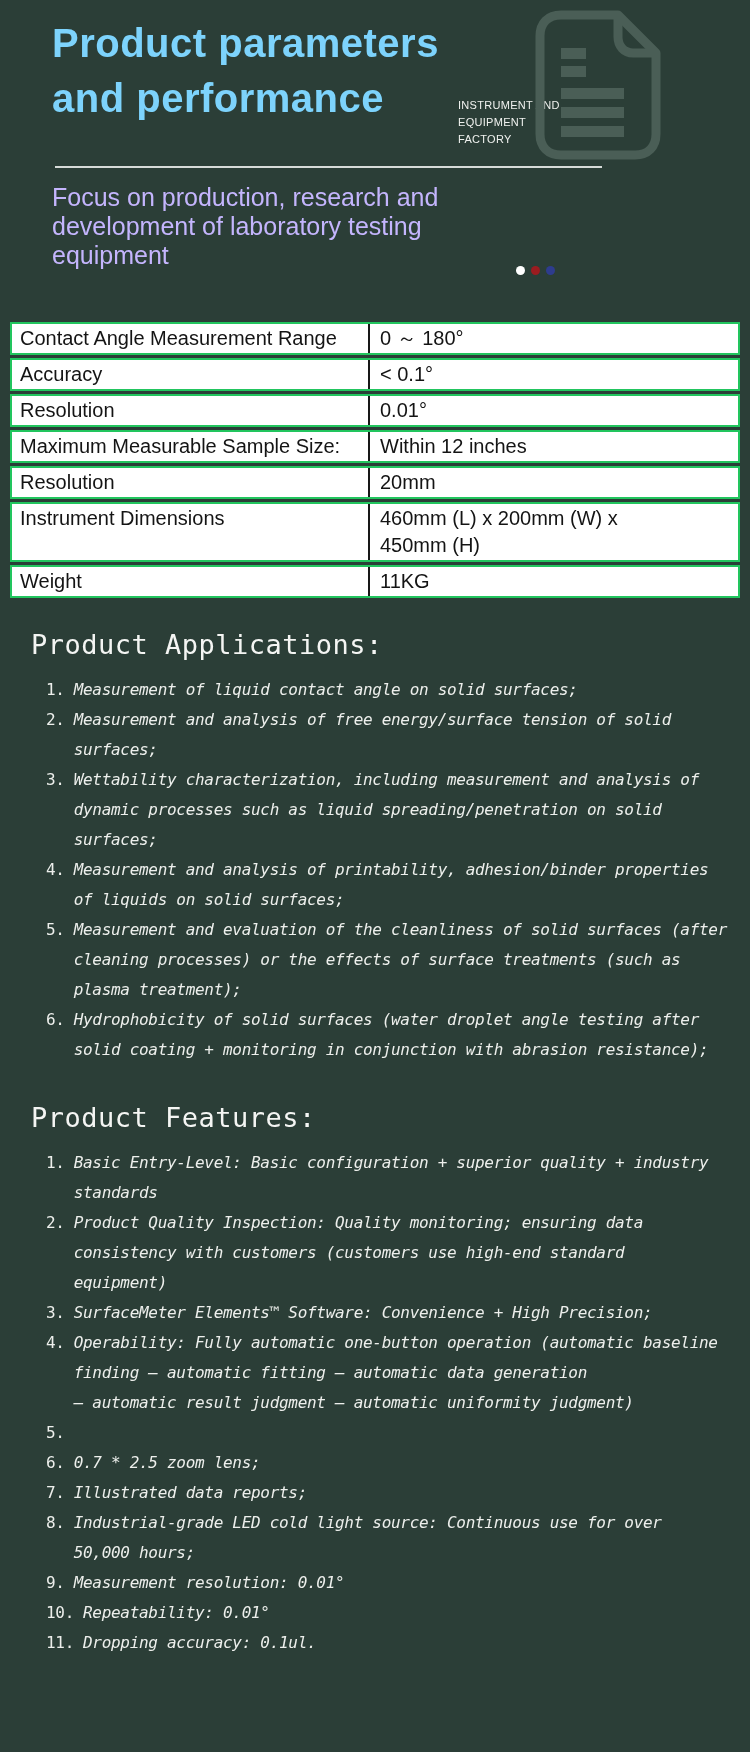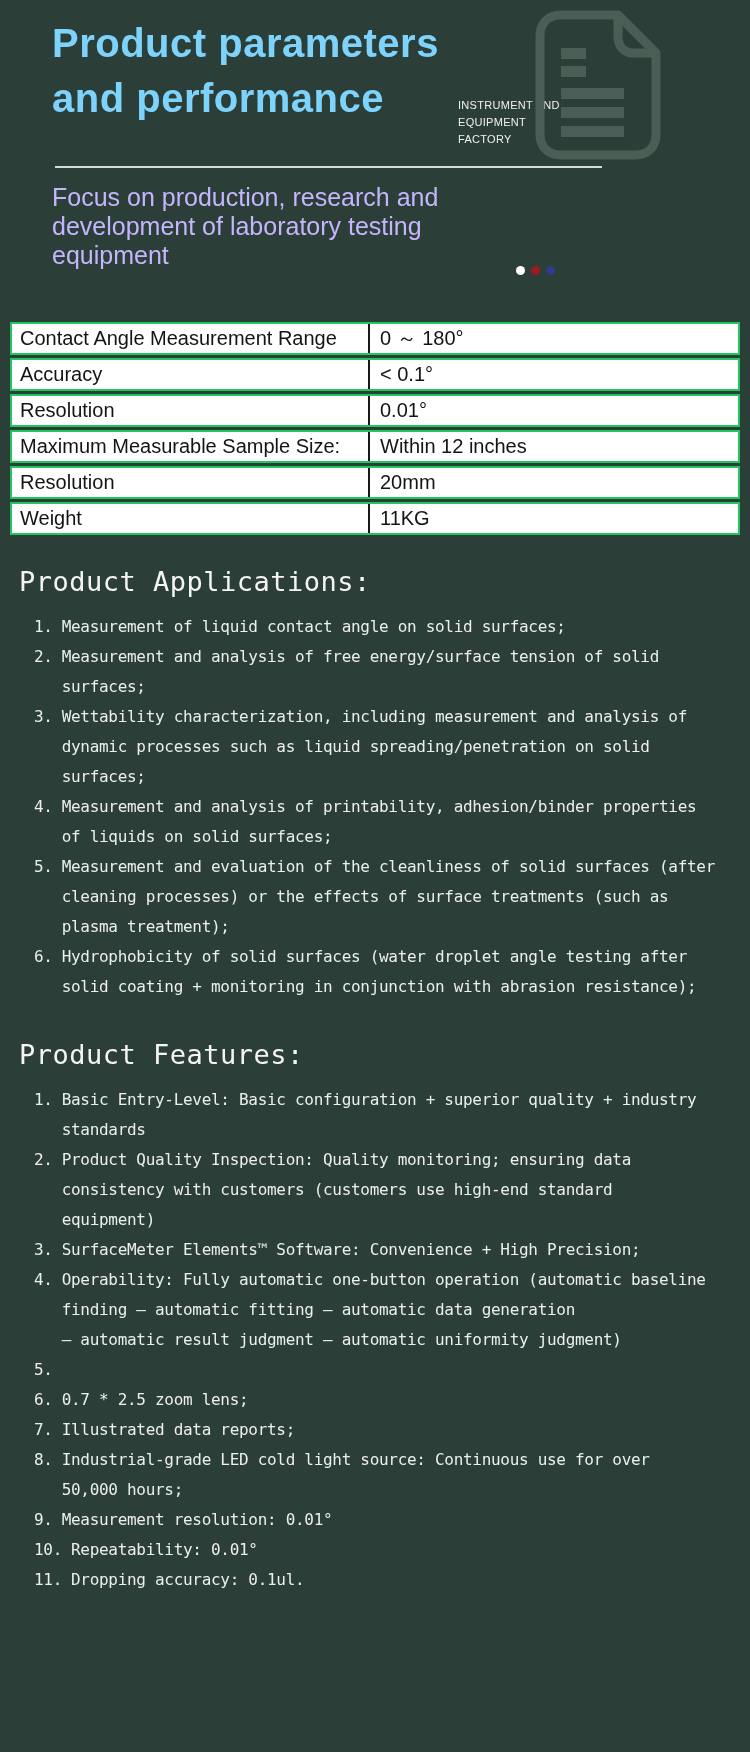--- a/index.html
+++ b/index.html
@@ -49,35 +49,35 @@
   }
   .spec-row:last-child { margin-bottom: 0; }
   .spec-label {
     width: 344px; flex: none;
     padding: 1px 4px 1px 8px;
     border-right: 2px solid #181818;
   }
   .spec-value { flex: 1; padding: 1px 4px 1px 10px; white-space: pre-line; }
 
   
-  .section { font-family: "DejaVu Sans Mono", monospace; margin-left: 19px; margin-right: 8px; }
+  .section { font-family: "DejaVu Sans Mono", monospace; margin-left: 31px; margin-right: 8px; }
   .section-apps { margin-top: 30px; }
   .section-features { margin-top: 36px; }
   .section-heading {
     margin: 0; font-size: 27px; line-height: 34px;
     letter-spacing: 0.5px; color: #f4f5f3; font-weight: 500;
   }
   .list { margin-top: 13px; }
   .li {
     display: flex; margin-left: 15px;
     font-size: 16px; line-height: 30px; letter-spacing: -0.3px;
     color: #edefec;
   }
   .num { flex: none; margin-right: 9px; }
-  .txt { white-space: pre-line; }
+  .txt { white-space: pre-line; font-style: italic; }
 </style>
 </head>
 <body>
 
 <div class="header">
   <div class="title">Product parameters
 and performance</div>
 
   <div class="brand">INSTRUMENT AND
 EQUIPMENT
@@ -128,20 +128,25 @@
     <div class="spec-row">
       <div class="spec-label">Maximum Measurable Sample Size:</div>
       <div class="spec-value">Within 12 inches</div>
     </div>
 
     <div class="spec-row">
       <div class="spec-label">Resolution</div>
       <div class="spec-value">20mm</div>
     </div>
 
+    <div class="spec-row">
+      <div class="spec-label">Instrument Dimensions</div>
+      <div class="spec-value">460mm (L) x 200mm (W) x
+450mm (H)</div>
+    </div>
 
     <div class="spec-row">
       <div class="spec-label">Weight</div>
       <div class="spec-value">11KG</div>
     </div>
   </div>
 
 <div class="section section-apps">
   <h2 class="section-heading">Product Applications:</h2>
   <div class="list">

